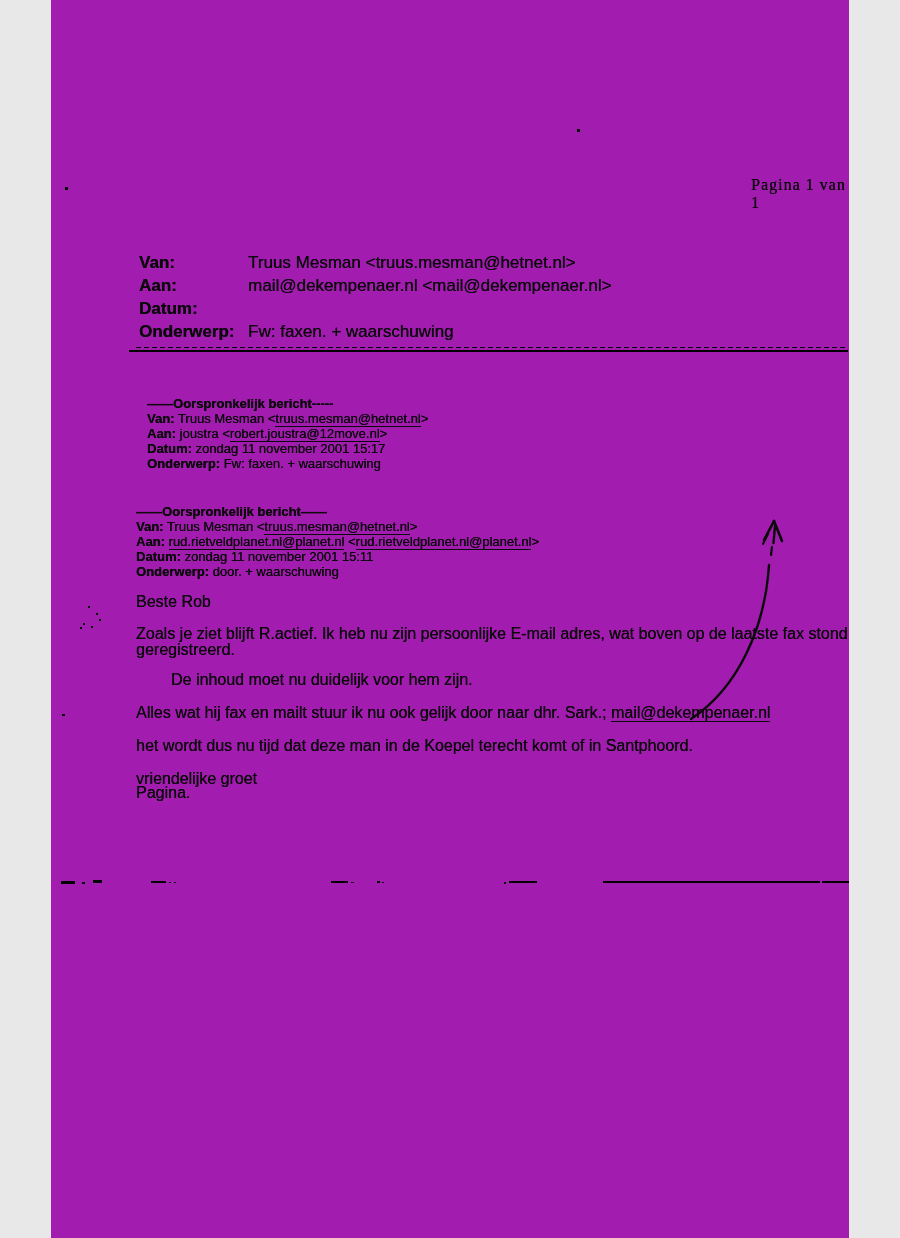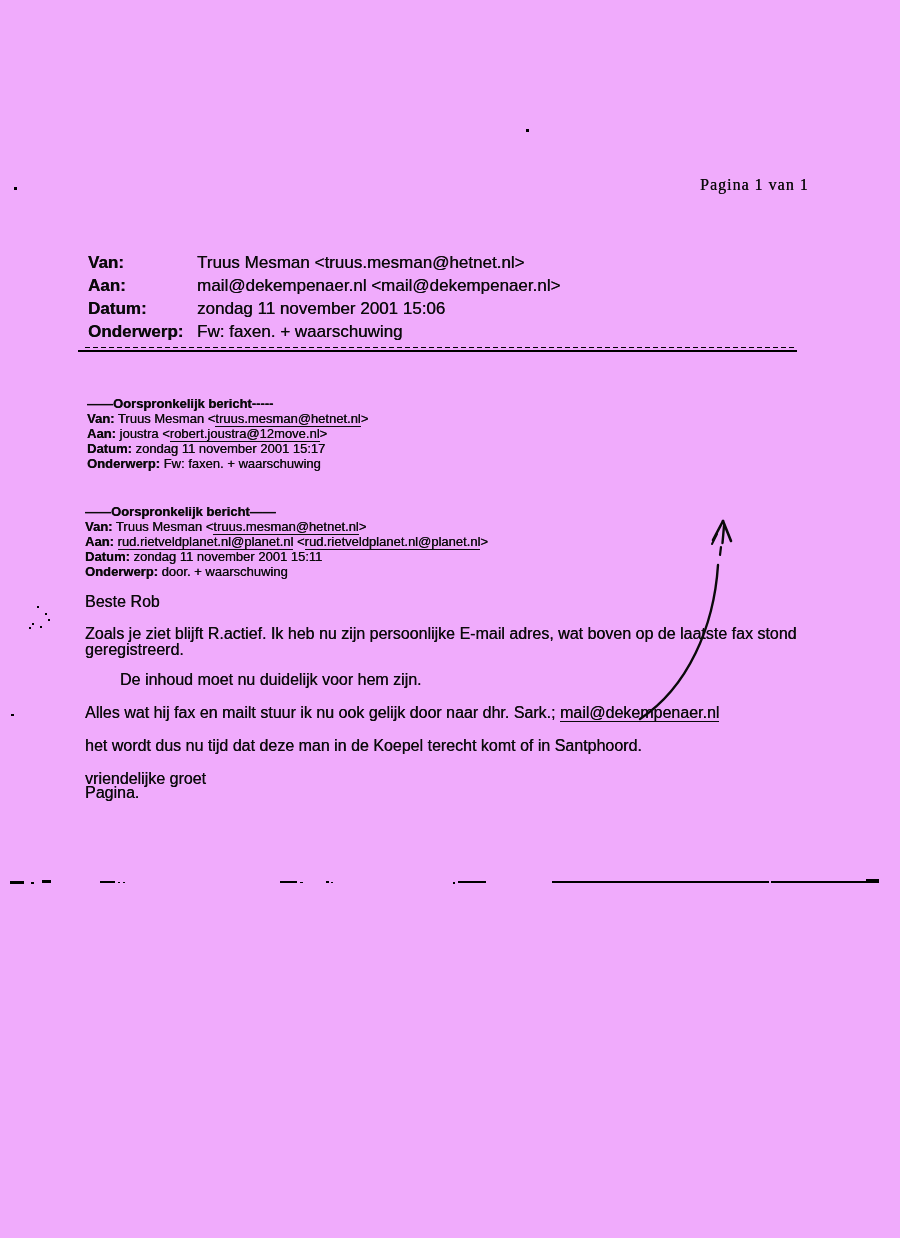--- a/index.html
+++ b/index.html
@@ -1,20 +1,20 @@
 <!DOCTYPE html>
 <html><head>
 <meta charset="utf-8">
 <style>
   html,body{margin:0;padding:0;background:#e8e8e8;}
   .sheet{
     position:relative;
-    width:900px;height:1238px;
+    width:798px;height:1238px;
     margin:0 auto;
-    background:#f0abfc;
+    background:#a21caf;
     color:#0a0a0a;
     font-family:"Liberation Sans","DejaVu Sans",sans-serif;
     overflow:hidden;
     text-shadow:0.3px 0 0 rgba(0,0,0,.85);
   }
   .abs{position:absolute;}
   
   .page-label{
     left:700px;top:176px;
     font-family:"Liberation Serif","DejaVu Serif",serif;
@@ -23,21 +23,21 @@
   
   .mail-header{left:88px;top:251px;font-size:17px;line-height:23px;}
   .mail-header .row{display:flex;}
   .mail-header .lbl{font-weight:bold;width:109px;flex:0 0 109px;}
   
   .div-dots{left:85px;top:347px;width:712px;height:1px;
     background:repeating-linear-gradient(90deg,#000 0 5px,transparent 5px 8px);}
   .div-solid{left:78px;top:350px;width:719px;height:2px;background:#000;}
   
   .fwd{font-size:13px;line-height:15px;}
-  .fwd1{left:87px;top:396px;}
+  .fwd1{left:96px;top:396px;}
   .fwd2{left:85px;top:504px;}
   .fwd .hd{font-weight:bold;}
   .fwd b{font-weight:bold;}
   .lnk{text-decoration:none;border-bottom:1px solid #0a0a0a;color:inherit;cursor:pointer;}
   
   .bodytext{font-size:16px;line-height:16px;}
   .greeting{left:85px;top:594px;}
   .p1{left:85px;top:626px;width:725px;}
   .p2{left:85px;top:672px;margin-left:35px;}
   .p3{left:85px;top:705px;}
@@ -60,21 +60,20 @@
     <div class="row">
       <span class="lbl">Van:</span>
       <span>Truus Mesman &lt;truus.mesman@hetnet.nl&gt;</span>
     </div>
     <div class="row">
       <span class="lbl">Aan:</span>
       <span>mail@dekempenaer.nl &lt;mail@dekempenaer.nl&gt;</span>
     </div>
     <div class="row">
       <span class="lbl">Datum:</span>
-      <span>zondag 11 november 2001 15:06</span>
     </div>
     <div class="row">
       <span class="lbl">Onderwerp:</span>
       <span>Fw: faxen. + waarschuwing</span>
     </div>
   </div>
 
   <div class="abs div-dots"></div>
   <div class="abs div-solid"></div>
 

